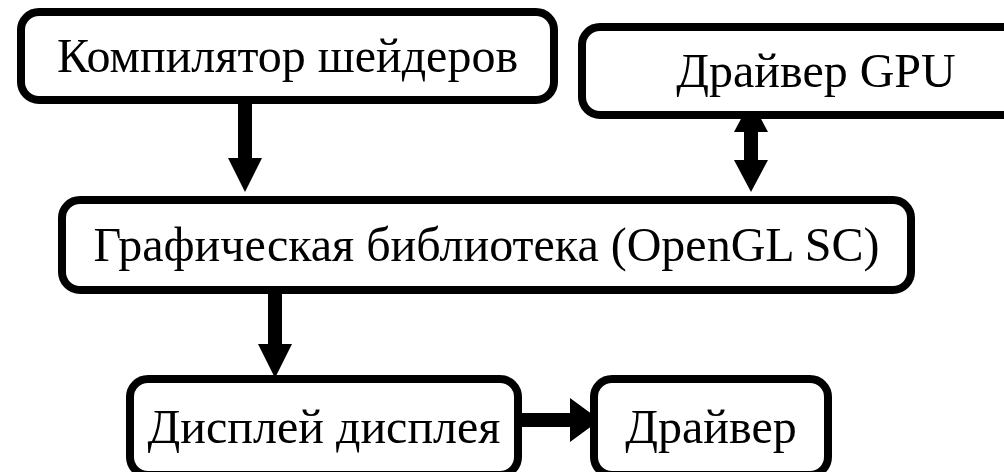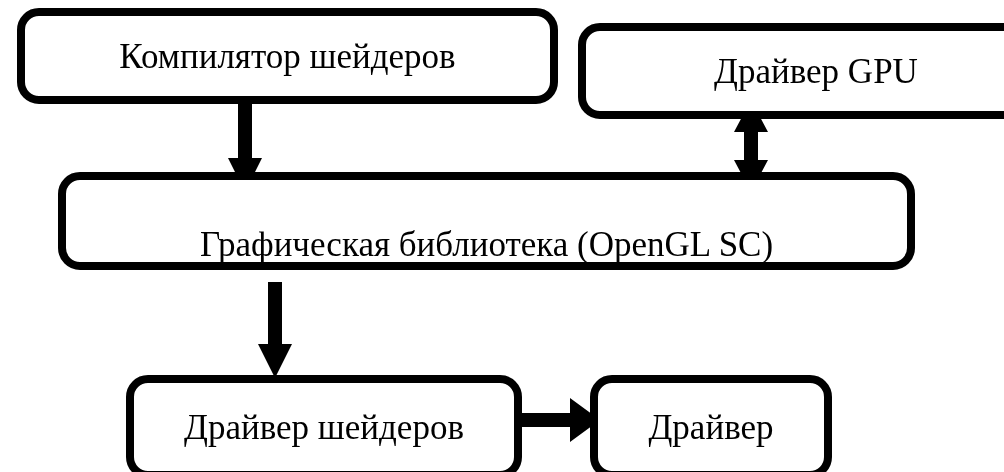--- a/index.html
+++ b/index.html
@@ -23,35 +23,35 @@
     background: #ffffff;
     border: 8px solid #000000;
     border-radius: 22px;
     display: flex;
     align-items: center;
     justify-content: center;
     z-index: 3;
   }
   .node-label {
     font-family: "Liberation Serif", "DejaVu Serif", serif;
-    font-size: 35px;
+    font-size: 48px;
     line-height: 1;
     color: #000000;
     white-space: nowrap;
     letter-spacing: 0px;
   }
   
   #node-shader-compiler {
     left: 17px;  top: 8px;   width: 541px; height: 96px;
   }
   #node-gpu-driver {
     left: 578px; top: 23px;   width: 476px; height: 96px;
   }
   #node-graphics-library {
-    left: 58px;  top: 172px; width: 857px; height: 98px; align-items: flex-end;
+    left: 58px;  top: 196px; width: 857px; height: 98px;
   }
   #node-display-driver {
     left: 126px; top: 375px; width: 396px; height: 104px;
   }
   #node-display {
     left: 590px; top: 375px; width: 242px; height: 104px;
   }
   
   .arrow {
     position: absolute;
@@ -77,21 +77,21 @@
 
   <div class="node" id="node-gpu-driver">
     <span class="node-label">Драйвер GPU</span>
   </div>
 
   <div class="node" id="node-graphics-library">
     <span class="node-label">Графическая библиотека (OpenGL SC)</span>
   </div>
 
   <div class="node" id="node-display-driver">
-    <span class="node-label">Драйвер шейдеров</span>
+    <span class="node-label">Дисплей дисплея</span>
   </div>
 
   <div class="node" id="node-display">
     <span class="node-label">Драйвер</span>
   </div>
 
   <div class="arrow" id="arrow-compiler-to-library">
     <svg width="34" height="92" viewBox="0 0 34 92">
       <path d="M10 0 H24 V58 H34 L17 92 L0 58 H10 Z" fill="#000000"></path>
     </svg>

